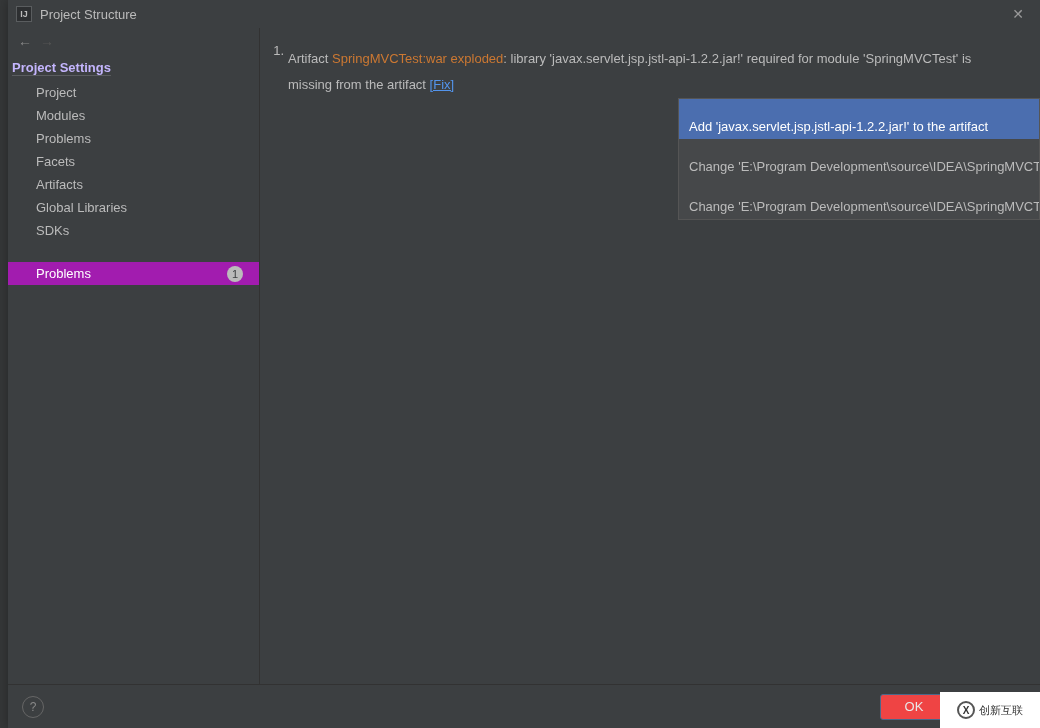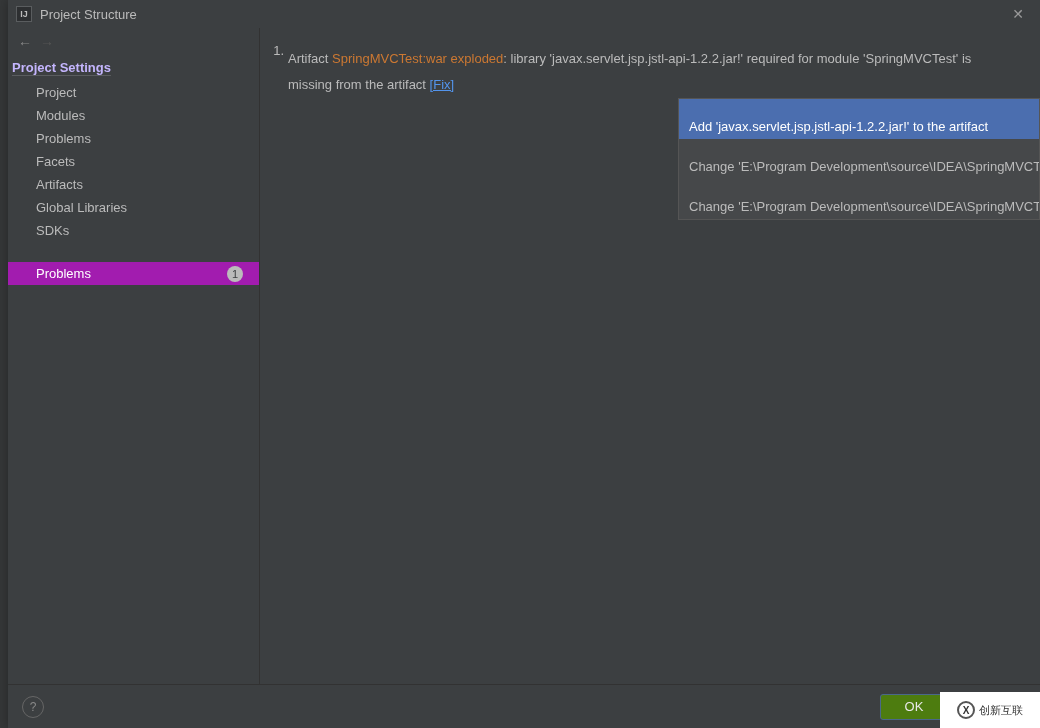--- a/index.html
+++ b/index.html
@@ -26,21 +26,21 @@
 .problem-text { flex: 1; color: #bbbbbb; margin-top: 8px; }
 .link-orange { color: #cc7832; }
 .link-blue { color: #5394ec; text-decoration: underline; cursor: pointer; }
 .fix-menu { position: absolute; left: 418px; top: 70px; right: 0; background: #46484a; border: 1px solid #555; }
 .fix-item { padding: 20px 10px; color: #bbb; cursor: pointer; white-space: nowrap; overflow: hidden; height: 20px; }
 .fix-item.selected { background: #4b6eaf; color: #fff; }
 .bottom-bar { height: 44px; display: flex; align-items: center; padding: 0 14px; border-top: 1px solid #323232; gap: 10px; }
 .help-btn { width: 22px; height: 22px; border-radius: 11px; border: 1px solid #666; color: #888; display: flex; align-items: center; justify-content: center; font-size: 12px; cursor: pointer; }
 .spacer { flex: 1; }
 .btn { min-width: 68px; height: 26px; border: 1px solid #555; background: #4c5052; color: #bbb; display: flex; align-items: center; justify-content: center; cursor: pointer; font-size: 13px; border-radius: 3px; }
-.btn.primary { background: #4d7c0f; border-color: #4a688a; color: #e8e8e8; }
+.btn.primary { background: #ef4444; border-color: #4a688a; color: #e8e8e8; }
 .watermark { position: absolute; right: 0; bottom: 0; width: 100px; height: 36px; background: #fff; display: flex; align-items: center; justify-content: center; font-size: 11px; color: #333; }
 .watermark .logo { width: 18px; height: 18px; border: 2px solid #555; border-radius: 50%; margin-right: 4px; display:flex; align-items:center; justify-content:center; font-size:10px; font-weight:bold; }
 </style>
 </head>
 <body>
 
 <div class="backdrop"></div>
 
 <div class="dialog">
   <div class="titlebar">

